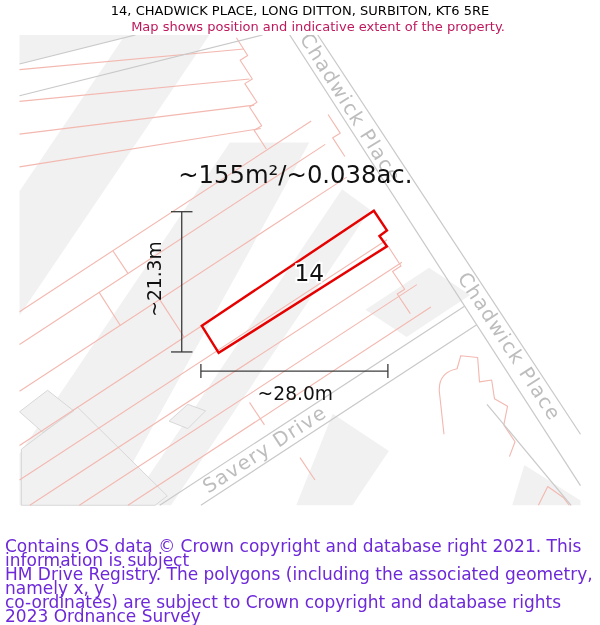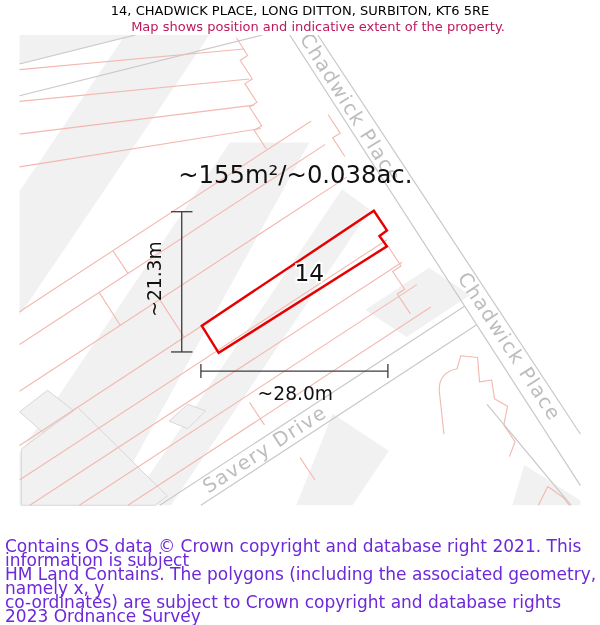--- a/index.html
+++ b/index.html
@@ -115,16 +115,16 @@
 
   <text class="lbl lbl-area" x="295" y="193" text-anchor="middle">~155m²/~0.038ac.</text>
   <text class="lbl lbl-plot" x="310" y="298" text-anchor="middle">14</text>
   <text class="lbl lbl-dim" transform="translate(151,296) rotate(-90)" text-anchor="middle">~21.3m</text>
   <text class="lbl lbl-dim" x="295" y="425" text-anchor="middle">~28.0m</text>
 </svg>
 </div>
 
 <div class="footer">
   <div>Contains OS data © Crown copyright and database right 2021. This information is subject</div>
-  <div>HM Land Contains. The polygons (including the associated geometry, namely x, y</div>
+  <div>HM Drive Registry. The polygons (including the associated geometry, namely x, y</div>
   <div>co-ordinates) are subject to Crown copyright and database rights 2023 Ordnance Survey</div>
 
 </div>
 
 </body></html>

